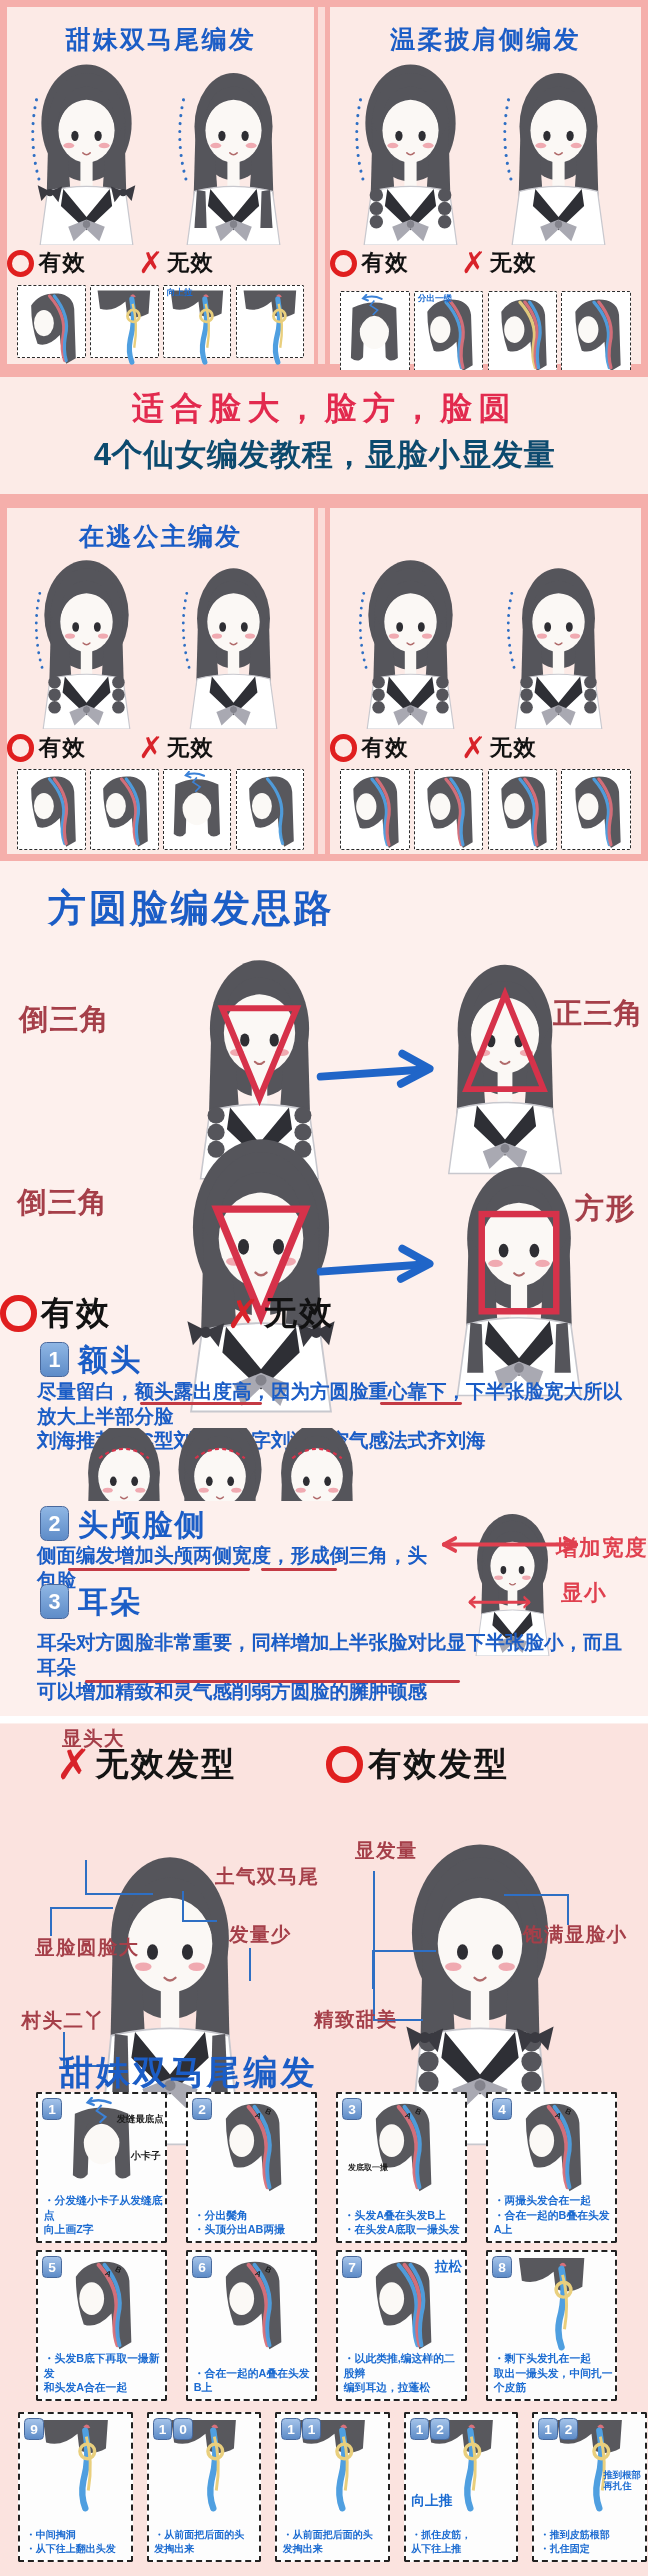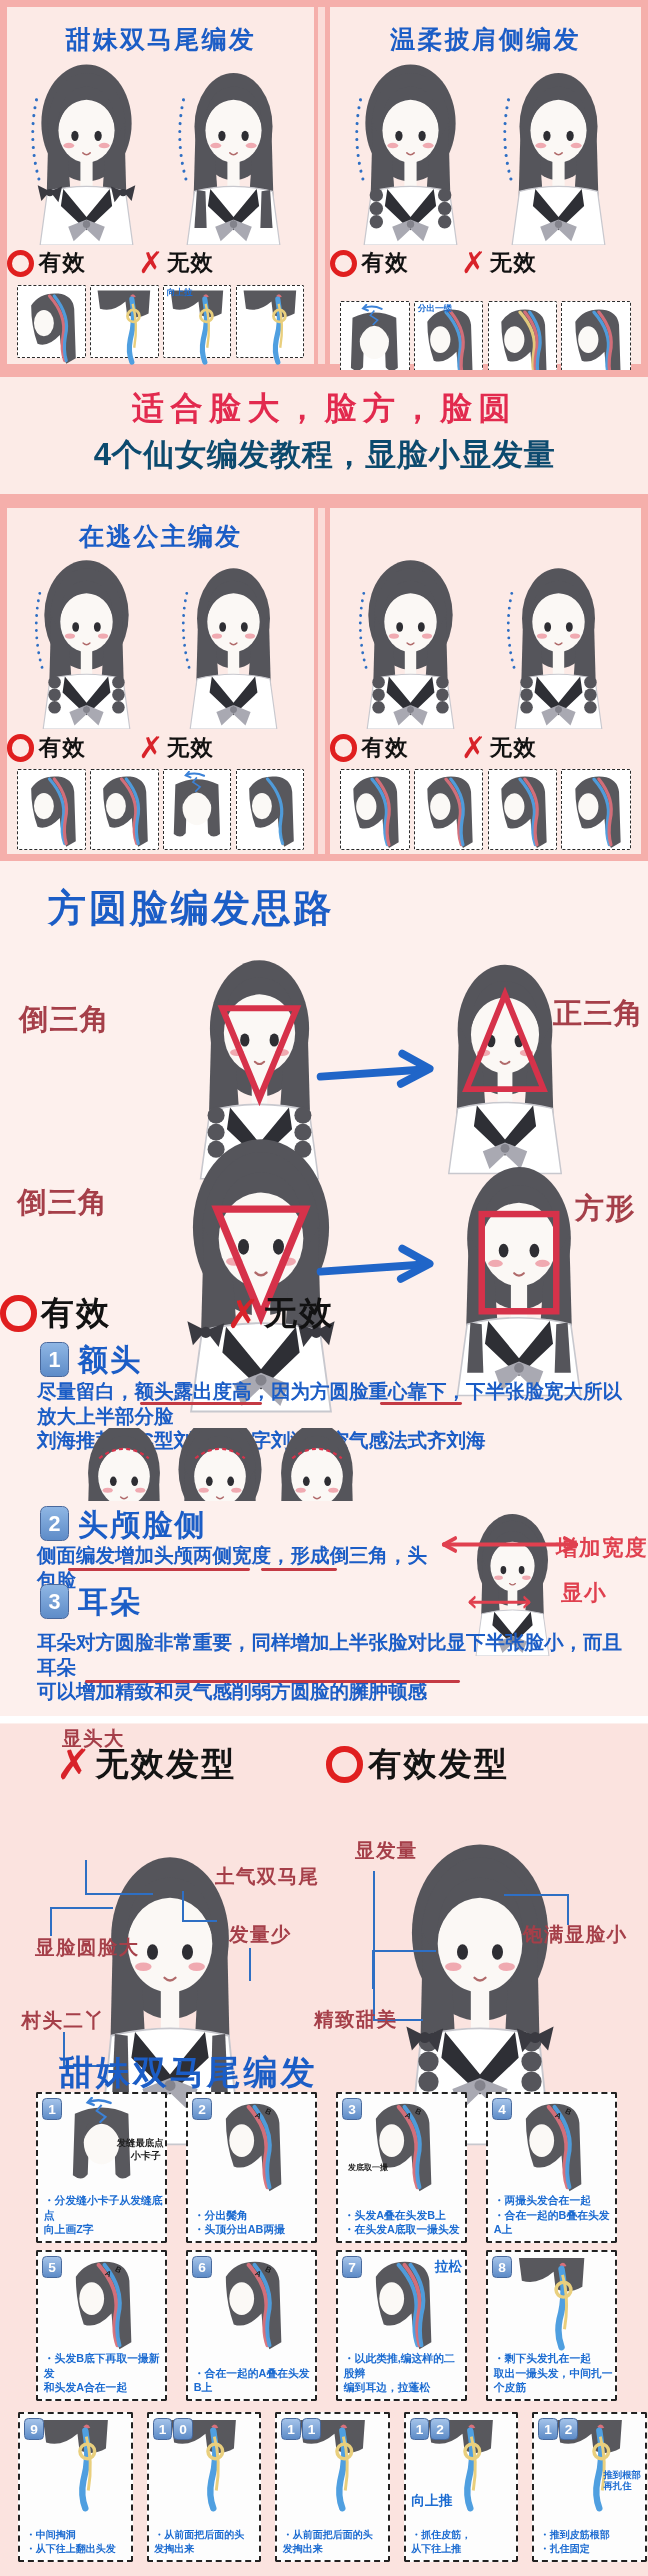--- a/index.html
+++ b/index.html
@@ -221,21 +221,21 @@
     <div class="verdict" style="top:241px">
       <span class="v-item">
           <span class="ring"></span>
           <span>有效</span>
         </span>
       <span class="v-item">
           <span class="cross">✗</span>
           <span>无效</span>
         </span>
     </div>
-    <div class="strip" style="left:10px;right:10px;top:294px;height:81px">
+    <div class="strip" style="left:10px;right:10px;top:284px;height:81px">
         <div class="stripcell">
           <div class="stripart"><svg viewBox="0 0 160 200" preserveAspectRatio="xMidYMid meet">
               <path d="M26,34 Q80,8 134,34 L138,158 Q120,172 108,156 L106,98 Q80,112 54,98 L52,156 Q40,172 22,158 Z" fill="#58585d"></path>
               <ellipse cx="80" cy="92" rx="36" ry="44" fill="#fbf9f6"></ellipse>
               <path d="M44,86 Q48,40 80,38 Q112,40 116,86 Q104,56 80,54 Q56,56 44,86 Z" fill="#58585d"></path>
               <polyline points="80,16 70,28 88,40 76,52" fill="none" stroke="#3b82d8" stroke-width="4"></polyline>
               <path d="M98,12 Q76,2 54,10" fill="none" stroke="#3b82d8" stroke-width="5" stroke-linecap="round"></path>
               <path d="M60,2 L52,11 L64,16" fill="none" stroke="#3b82d8" stroke-width="5" stroke-linecap="round"></path>
             </svg></div>
         </div>
@@ -803,21 +803,21 @@
         <div class="stepart"><svg viewBox="0 0 160 200" preserveAspectRatio="xMidYMid meet">
             <path d="M26,34 Q80,8 134,34 L138,158 Q120,172 108,156 L106,98 Q80,112 54,98 L52,156 Q40,172 22,158 Z" fill="#58585d"></path>
             <ellipse cx="80" cy="92" rx="36" ry="44" fill="#fbf9f6"></ellipse>
             <path d="M44,86 Q48,40 80,38 Q112,40 116,86 Q104,56 80,54 Q56,56 44,86 Z" fill="#58585d"></path>
             <polyline points="80,16 70,28 88,40 76,52" fill="none" stroke="#3b82d8" stroke-width="4"></polyline>
             <path d="M98,12 Q76,2 54,10" fill="none" stroke="#3b82d8" stroke-width="5" stroke-linecap="round"></path>
             <path d="M60,2 L52,11 L64,16" fill="none" stroke="#3b82d8" stroke-width="5" stroke-linecap="round"></path>
           </svg></div>
         <div class="stepcap">・分发缝小卡子从发缝底点
 向上画Z字</div>
-        <span class="stepnote" style="top: 19px; right: 1.4px; color: rgb(29, 29, 29); font-size: 9.4px; font-weight: 700; margin-top: 24px;">发缝最底点</span>
+        <span class="stepnote" style="top: 19px; right: 1.4px; color: rgb(29, 29, 29); font-size: 9.4px; font-weight: 700;">发缝最底点</span>
         <span class="stepnote" style="top: 55px; right: 4.3px; color: rgb(29, 29, 29); font-size: 10px; font-weight: 700;">小卡子</span>
       </div>
       <div class="stepcell">
         <div class="badges">
           <span class="digit">2</span>
         </div>
         <div class="stepart"><svg viewBox="0 0 160 200" preserveAspectRatio="xMidYMid meet">
             <path d="M28,44 Q50,10 96,14 Q132,18 136,52 L140,176 L116,190 Q102,160 100,118 Q70,150 44,140 Q28,96 28,44 Z" fill="#58585d"></path>
             <ellipse cx="60" cy="88" rx="25" ry="33" fill="#fbf9f6"></ellipse>
             <path d="M74,20 Q118,70 108,120 Q102,155 112,182" fill="none" stroke="#d9707a" stroke-width="8" stroke-linecap="round" opacity="0.95"></path>

